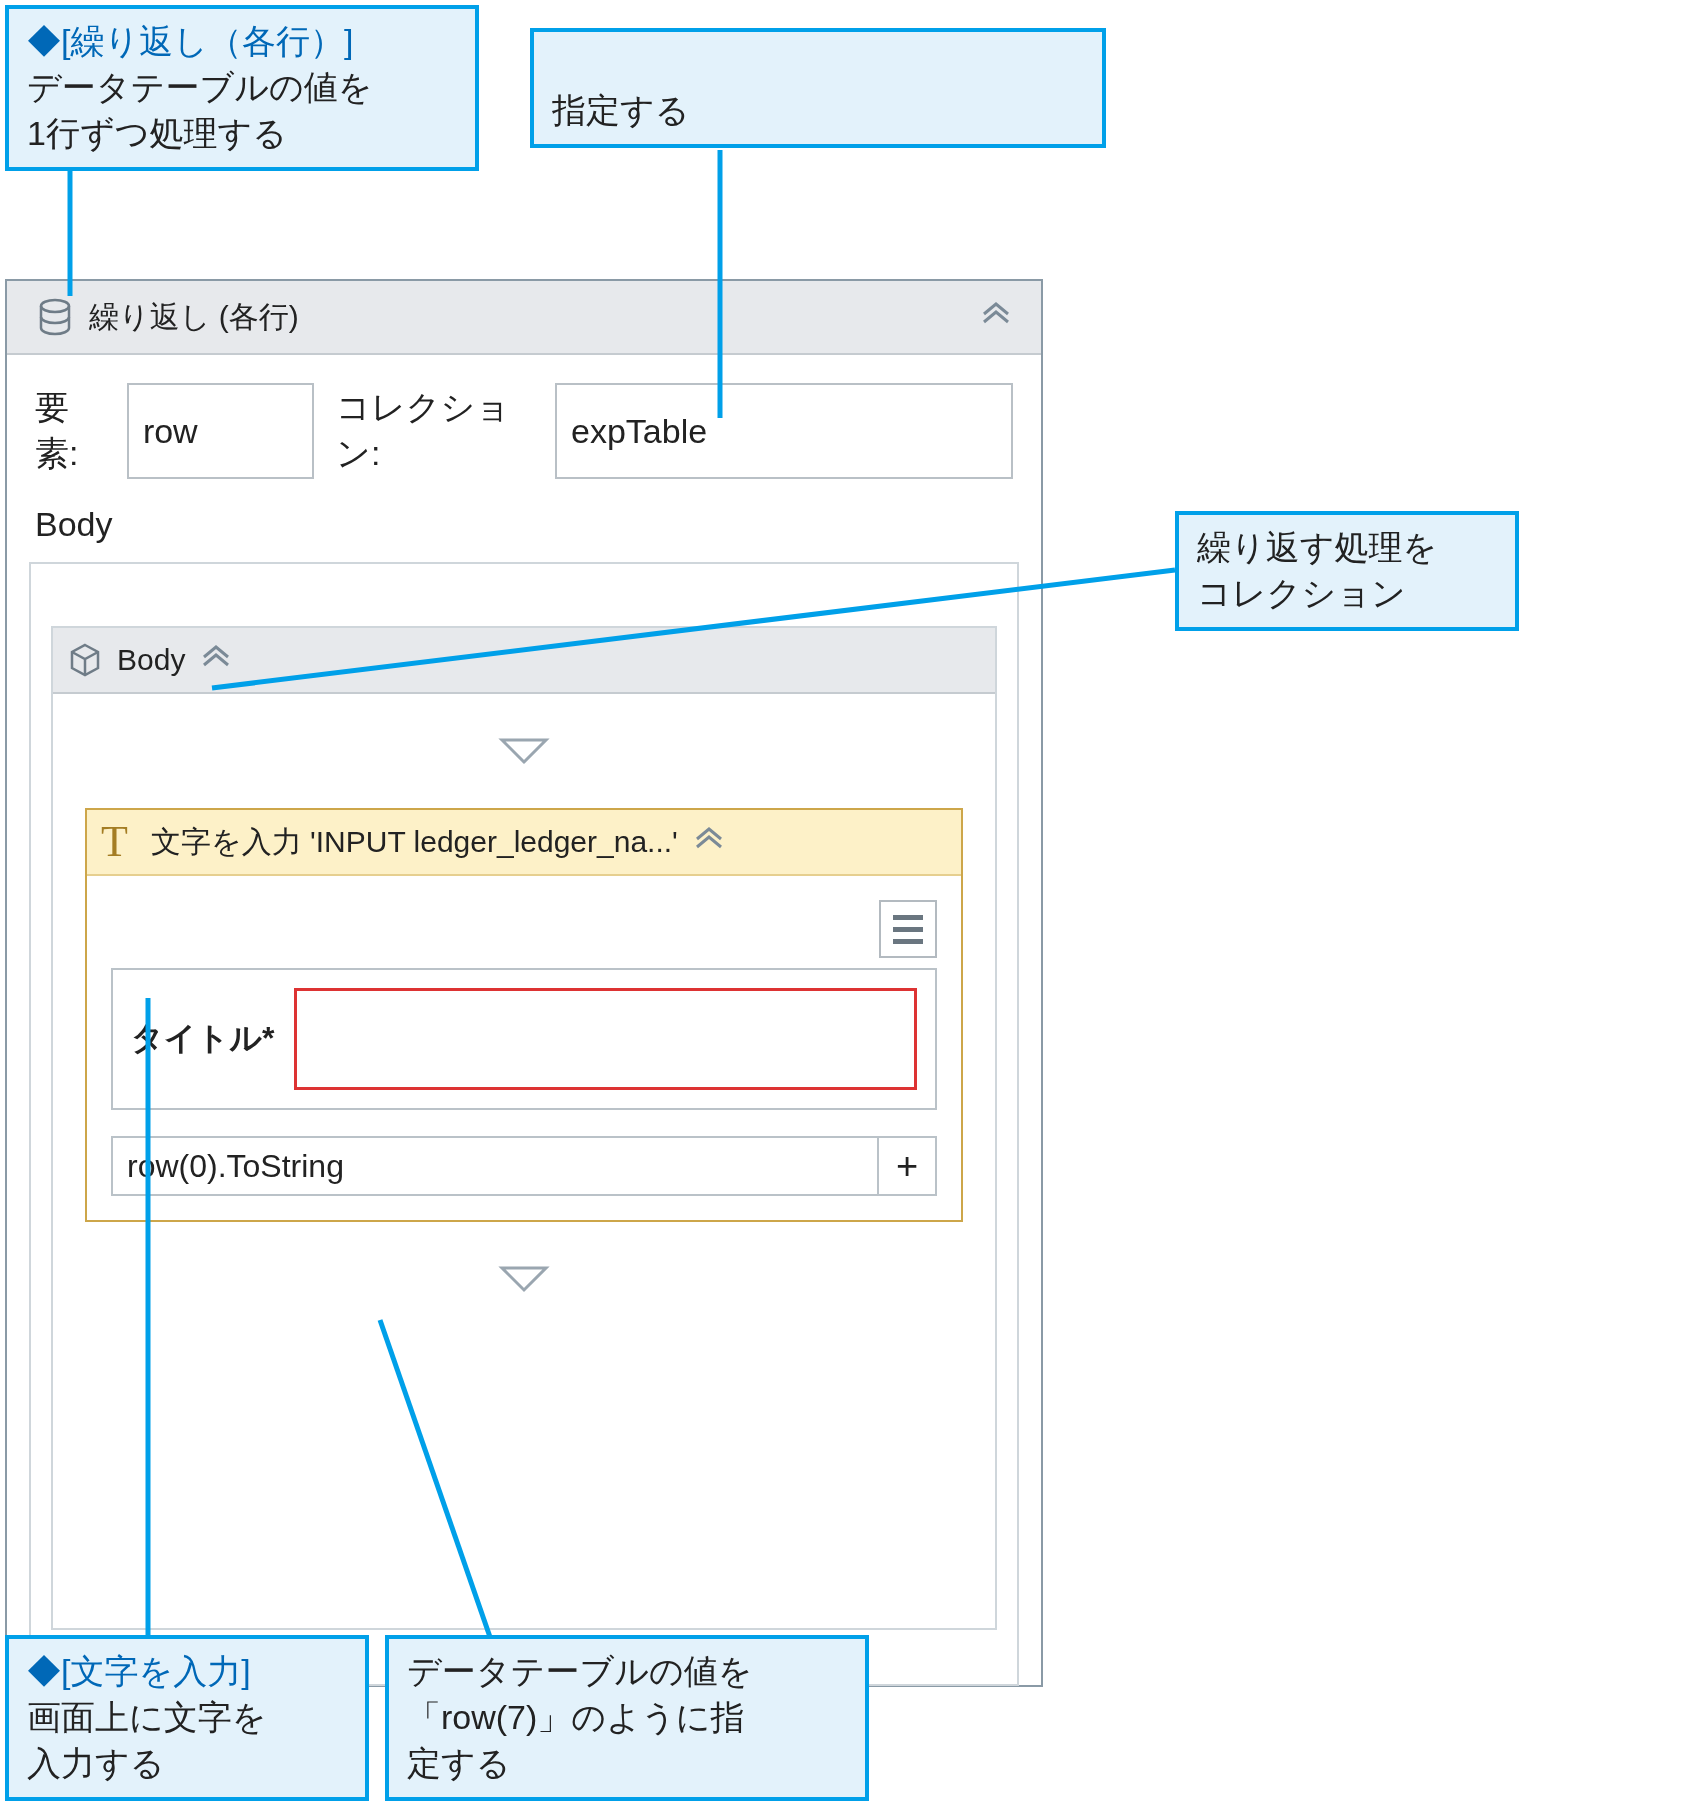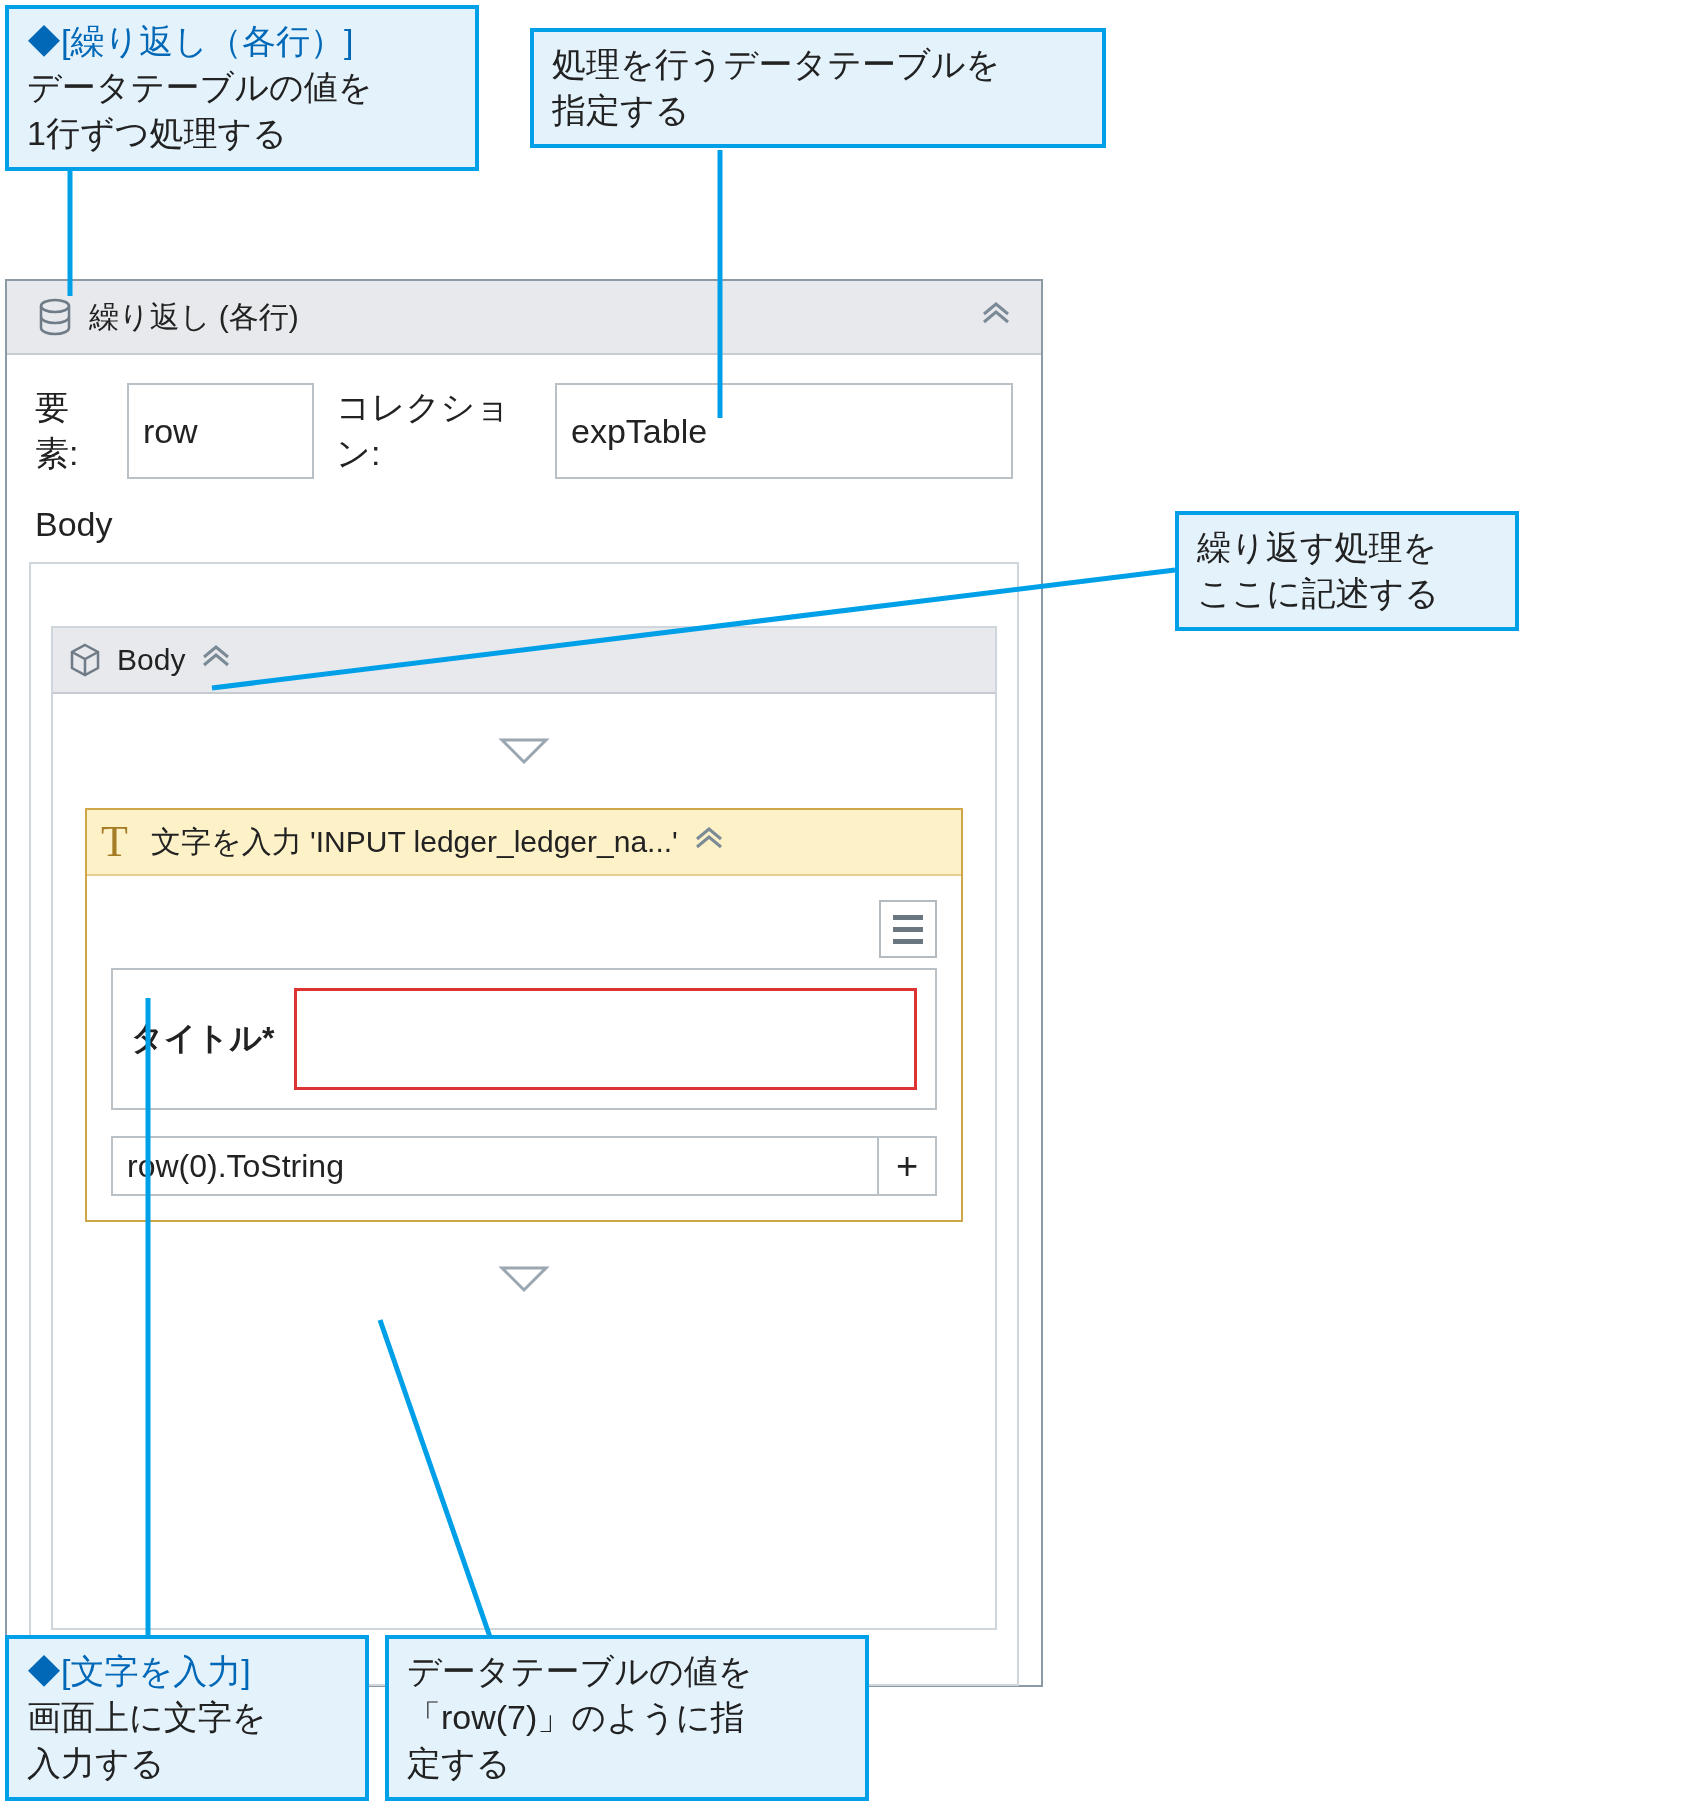--- a/index.html
+++ b/index.html
@@ -46,26 +46,26 @@
 </style>
 </head>
 <body>
 
 <div class="callout" style="left:5px;top:5px;width:430px">
   <span class="lead">◆[繰り返し（各行）]</span><br>
   <span>データテーブルの値を</span><br>
   <span>1行ずつ処理する</span>
 </div>
 <div class="callout" style="left:530px;top:28px;width:532px">
-  <span>処理を行うデータテーブルを</span><br>
+  <br>
   <span>指定する</span>
 </div>
 <div class="callout" style="left:1175px;top:511px;width:300px">
   <span>繰り返す処理を</span><br>
-  <span>ここに記述する</span>
+  <span>コレクション</span>
 </div>
 <div class="callout" style="left:5px;top:1635px;width:320px">
   <span class="lead">◆[文字を入力]</span><br>
   <span>画面上に文字を</span><br>
   <span>入力する</span>
 </div>
 <div class="callout" style="left:385px;top:1635px;width:440px">
   <span>データテーブルの値を</span><br>
   <span>「row(7)」のように指</span><br>
   <span>定する</span>

